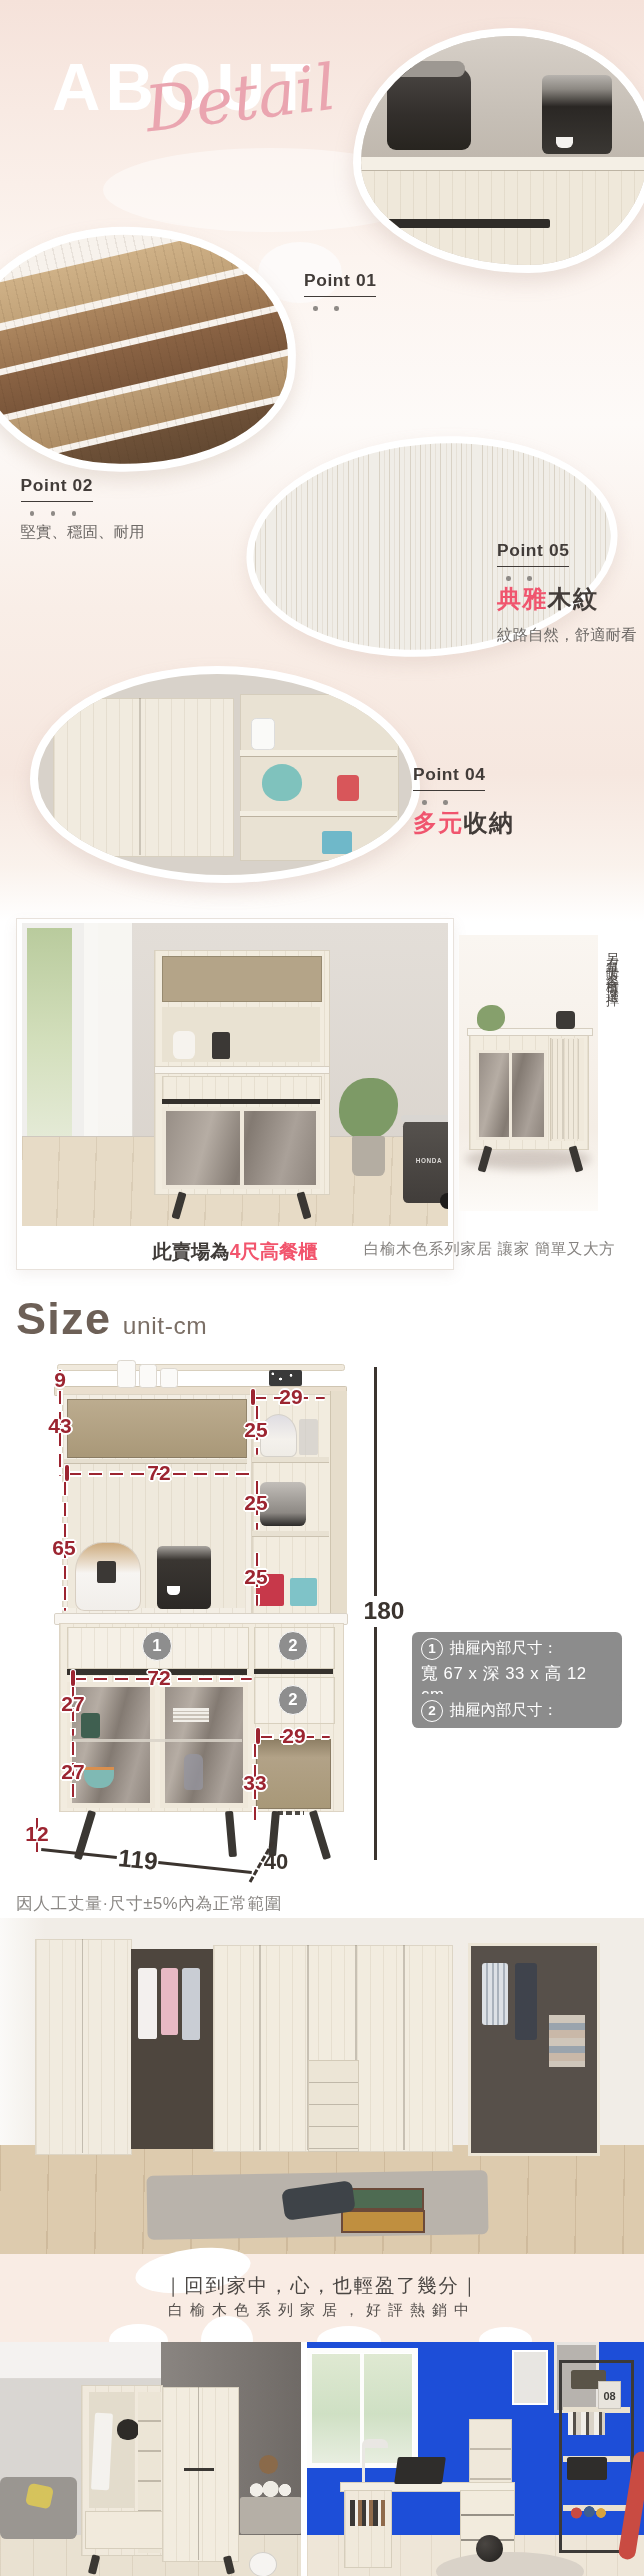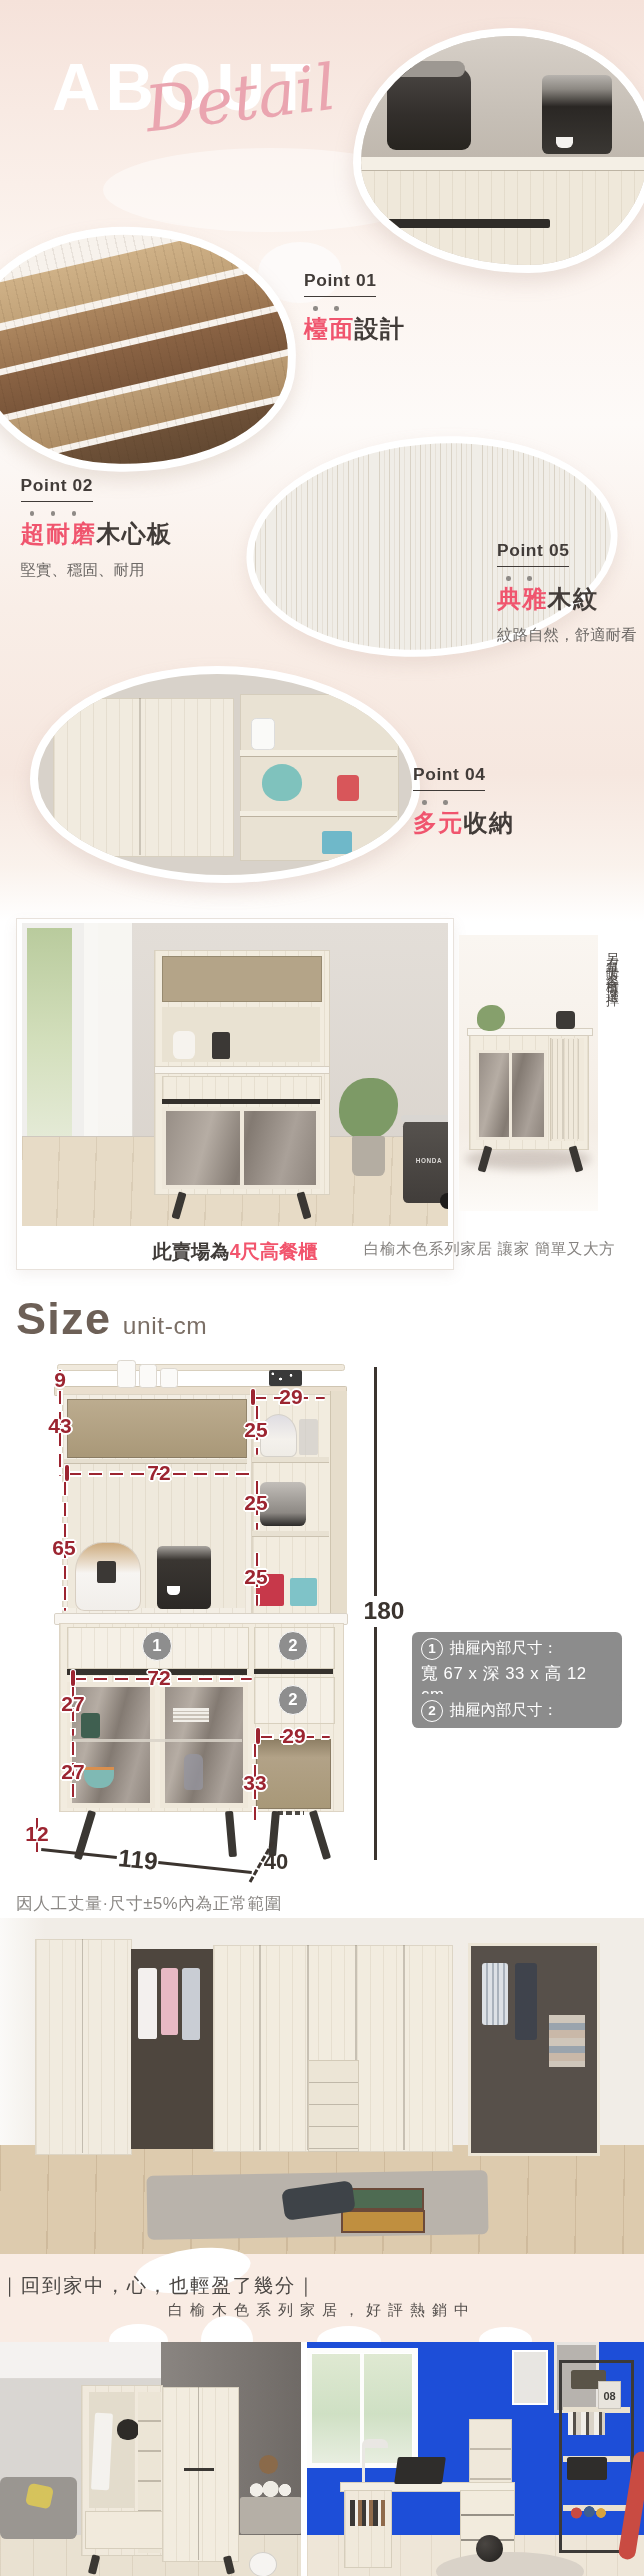--- a/index.html
+++ b/index.html
@@ -49,36 +49,34 @@
   <div class="s" style="left:4%;top:80%;width:62%;height:8.4px;background:#2f2c28;border-radius:1.9px"></div>
   <div class="s" style="left:9%;top:14%;width:84px;height:82px;background:linear-gradient(180deg,#4a4643 0%,#332f2c 55%,#27241f 100%);border-radius:14px 14px 9px 9px"></div>
   <div class="s" style="left:11%;top:11%;width:72px;height:15.5px;background:#9d9892;border-radius:7.7px"></div>
   <div class="s" style="left:63%;top:17%;width:70px;height:79px;background:linear-gradient(180deg,#b7b3ae 0%,#8c8882 18%,#2a2724 40%,#3a3733 100%);border-radius:6.4px"></div>
   <div class="s" style="left:68%;top:44%;width:16.7px;height:11.6px;background:#f4f2ef;border-radius:0 0 5.8px 5.8px"></div>
 </div>
 
 <div class="s" style="left:304px;top:270px;width:213px">
   <div class="plabel">Point 01</div>
   <div class="dots"><span class="dot"></span><span class="dot"></span></div>
-  <div class="ptitle"><span class="ac">檯面</span><span>設計</span></div>
 </div>
 
 <div class="ph" style="left:-33px;top:227px;width:313px;height:229px;border:8.4px solid #fff;border-radius:50% 50% 55% 45% / 48% 52% 46% 54%;box-shadow:0 9px 18px rgba(170,140,120,.22);background:#f7f2ec;transform:rotate(2deg)">
   <div class="s" style="left:-26px;top:14px;width:386px;height:40px;background:linear-gradient(180deg,#cfb187 0%,#c2a379 100%);transform:rotate(-15deg)"></div>
   <div class="s" style="left:-26px;top:63px;width:386px;height:37px;background:linear-gradient(180deg,#ab855e 0%,#9a7450 100%);transform:rotate(-15deg)"></div>
   <div class="s" style="left:-26px;top:108px;width:386px;height:39px;background:linear-gradient(180deg,#8a6344 0%,#7a563a 100%);transform:rotate(-15deg)"></div>
   <div class="s" style="left:-26px;top:155px;width:386px;height:37px;background:linear-gradient(180deg,#bb9c74 0%,#ad8c64 100%);transform:rotate(-15deg)"></div>
   <div class="s" style="left:-26px;top:200px;width:386px;height:45px;background:linear-gradient(180deg,#6e5138 0%,#5e452f 100%);transform:rotate(-15deg)"></div>
   <div class="s" style="inset:0;width:100%;height:100%;background:repeating-linear-gradient(75deg,rgba(60,40,20,.08) 0 1.3px,transparent 1.3px 9px)"></div>
 </div>
 
 <div class="s" style="left:20.6px;top:475px;width:232px">
   <div class="plabel">Point 02</div>
   <div class="dots"><span class="dot"></span><span class="dot"></span><span class="dot"></span></div>
-  <div class="ptitle"><span class="ac">超耐磨</span><span>木心板</span></div>
   <div class="pbody">
       <div>堅實、穩固、耐用</div>
     </div>
 </div>
 
 <div class="ph" style="left:246px;top:437px;width:358px;height:205px;border:7.7px solid #fff;border-radius:50%;transform:rotate(-5deg);box-shadow:0 7.7px 16.7px rgba(185,155,145,.2);background:#f0ede7">
   <div class="s" style="inset:0;width:100%;height:100%;background:repeating-linear-gradient(95deg,rgba(198,188,170,.55) 0 1px,transparent 1px 5.2px,rgba(212,202,186,.35) 5.2px 6.1px,transparent 6.1px 10.3px)"></div>
 </div>
 
 <div class="s" style="left:497px;top:540px;width:146px">
@@ -291,21 +289,21 @@
   <div class="s" style="left:341px;top:292px;width:84px;height:23px;background:#c08f3f;border:2.6px solid #6b4a3a;box-sizing:border-box"></div>
   <div class="s" style="left:283px;top:267px;width:71px;height:31px;background:#3e4348;border-radius:7.7px;transform:rotate(-8deg)"></div>
 </div>
 
 <div class="s" style="left:0;top:2254px;width:644px;height:88px;background:#f9ece4"></div>
 <div class="s" style="left:135px;top:2249px;width:116px;height:43px;border-radius:50%;background:#fff;transform:rotate(-8deg)"></div>
 <div class="s" style="left:201px;top:2316px;width:52px;height:49px;border-radius:50%;background:#fff"></div>
 <div class="s" style="left:109px;top:2324px;width:59px;height:33px;border-radius:50%;background:#fff"></div>
 <div class="s" style="left:317px;top:2326px;width:64px;height:30px;border-radius:50%;background:#fff"></div>
 <div class="s" style="left:479px;top:2327px;width:53px;height:27px;border-radius:50%;background:#fff"></div>
-<div class="s" style="left:0;top:2272px;width:644px;font-size:19.3px;color:#4a4643;letter-spacing:1.9px;line-height:28px">｜回到家中，心，也輕盈了幾分｜</div>
+<div class="s" style="left:0;top:2272px;width:644px;text-align:center;font-size:19.3px;color:#4a4643;letter-spacing:1.9px;line-height:28px">｜回到家中，心，也輕盈了幾分｜</div>
 <div class="s" style="left:0;top:2300px;width:644px;text-align:center;font-size:15px;color:#55504d;letter-spacing:7px;line-height:19.3px">白榆木色系列家居，好評熱銷中</div>
 
 <div class="ph" style="left:0;top:2342px;width:301px;height:234px;background:#d9d6d2">
   <div class="s" style="left:0;top:0;width:301px;height:36px;background:#f4f2f0;border-bottom:1.3px solid #dcd9d5"></div>
   <div class="s" style="left:161px;top:0;width:140px;height:213px;background:linear-gradient(90deg,#8a8581 0%,#6f6a66 100%)"></div>
   <div class="s" style="left:0;top:193px;width:301px;height:41px;background:#e9e1d1;background-image:repeating-linear-gradient(90deg,rgba(150,130,100,.15) 0 1.3px,transparent 1.3px 33px)"></div>
   <div class="s" style="left:0;top:135px;width:77px;height:62px;background:#9a9691;border-radius:6.4px"></div>
   <div class="s" style="left:27px;top:143px;width:24.5px;height:22px;background:#d6c35c;border-radius:5.2px;transform:rotate(12deg)"></div>
   <div class="s grainv" style="left:81px;top:43px;width:80px;height:169px;background-color:#f0e9dc;border:0.6px solid #d8d0bf"></div>
   <div class="s" style="left:89px;top:50px;width:45px;height:116px;background:#e3dccc"></div>

